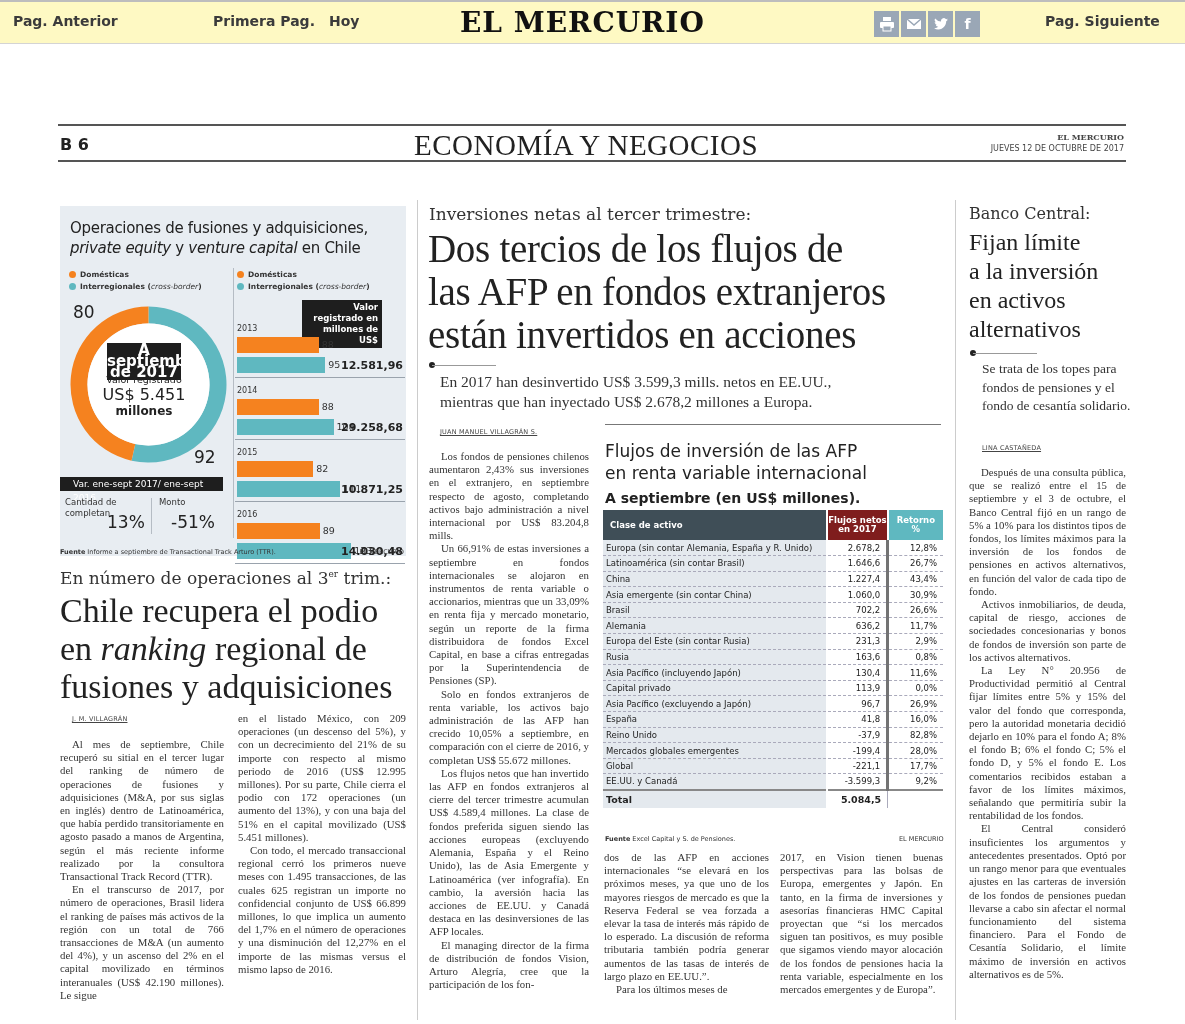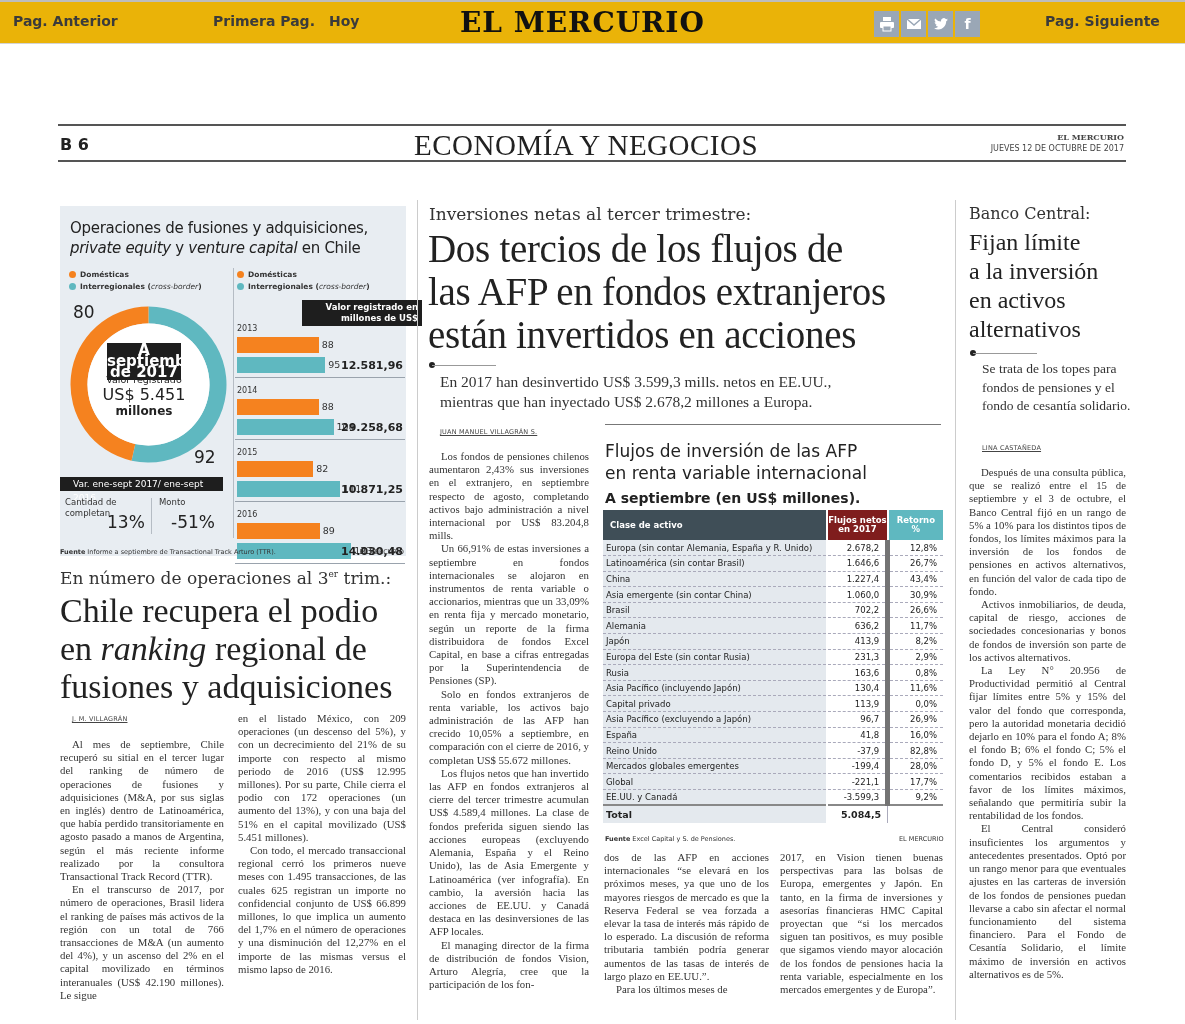--- a/index.html
+++ b/index.html
@@ -1,20 +1,20 @@
 <!DOCTYPE html>
 <html><head>
 <meta charset="utf-8">
 <style>
   * { box-sizing: border-box; margin: 0; padding: 0; }
   html, body { width: 1185px; height: 1024px; overflow: hidden; background: #fff; }
   body { font-family: "DejaVu Serif", serif; color: #222; position: relative; }
 
   
-  .topbar { position: absolute; left: 0; top: 0; width: 1185px; height: 44px; background: #eab308; border-top: 2px solid #bdbdbd; border-bottom: 1px solid #d4d4d4; }
+  .topbar { position: absolute; left: 0; top: 0; width: 1185px; height: 44px; background: #fef9c3; border-top: 2px solid #bdbdbd; border-bottom: 1px solid #d4d4d4; }
   .nav-link { position: absolute; top: 11px; font-family: "DejaVu Sans", sans-serif; font-weight: bold; font-size: 14px; color: #3b3b3b; cursor: pointer; }
   .logo { position: absolute; left: 460px; top: 4px; font-family: "DejaVu Serif", serif; font-weight: bold; font-size: 28px; letter-spacing: 1px; color: #111; }
   .share { position: absolute; left: 874px; top: 9px; display: flex; gap: 2px; }
   .share .btn { width: 25px; height: 26px; background: #9aa7b6; color: #fff; display: flex; align-items: center; justify-content: center; font-family: "DejaVu Sans", sans-serif; font-size: 14px; font-weight: bold; cursor: pointer; }
   .share .btn svg { width: 16px; height: 16px; fill: #fff; }
 
   
   .section-head { position: absolute; left: 58px; top: 124px; width: 1068px; height: 38px; border-top: 2px solid #555; border-bottom: 2px solid #555; }
   .page-num { position: absolute; left: 2px; top: 9px; font-family: "DejaVu Sans", sans-serif; font-weight: bold; font-size: 16px; }
   .section-title { position: absolute; left: 356px; top: 3px; font-family: "Liberation Serif", serif; font-size: 29px; letter-spacing: 0.5px; color: #222; }
@@ -34,21 +34,21 @@
   .donut-tag { position: absolute; left: 47px; top: 137px; width: 74px; font-size: 15px; line-height: 11px; text-align: center; padding: 2px 0; }
   .donut-center { position: absolute; left: 24px; top: 168px; width: 120px; text-align: center; font-family: "DejaVu Sans", sans-serif; }
   .donut-center .l1 { font-size: 9.5px; }
   .donut-center .l2 { font-size: 16px; font-weight: normal; line-height: 19px; }
   .donut-center .l3 { font-size: 12px; font-weight: bold; }
   .var-tag { position: absolute; left: 0; top: 271px; width: 163px; height: 14px; font-size: 9px; line-height: 14px; padding-left: 13px; font-weight: normal; }
   .stat-label { position: absolute; font-family: "DejaVu Sans", sans-serif; font-size: 8.5px; line-height: 11px; color: #333; }
   .stat-val { position: absolute; font-family: "DejaVu Sans", sans-serif; font-size: 17px; color: #222; }
   .vsep { position: absolute; background: #b5bcc4; width: 1px; }
   .bars-area { position: absolute; left: 175px; top: 58px; width: 170px; height: 290px; }
-  .val-tag { position: absolute; left: 67px; top: 36px; width: 120px; font-size: 8.5px; line-height: 11px; text-align: right; padding: 2px 4px; }
+  .val-tag { position: absolute; left: 67px; top: 36px; width: 80px; font-size: 8.5px; line-height: 11px; text-align: right; padding: 2px 4px; }
   .year-lbl { position: absolute; font-family: "DejaVu Sans", sans-serif; font-size: 8px; color: #333; }
   .bar { position: absolute; height: 16px; }
   .bar-num { position: absolute; font-family: "DejaVu Sans", sans-serif; font-size: 9.5px; color: #333; }
   .total-num { position: absolute; font-family: "DejaVu Sans", sans-serif; font-weight: bold; font-size: 11px; color: #222; }
   .hline { position: absolute; height: 1px; background: #9aa3ad; }
   .info-source { position: absolute; font-family: "DejaVu Sans", sans-serif; font-size: 6.5px; color: #333; }
 
   
   .kicker { position: absolute; font-family: "DejaVu Serif", serif; color: #333; }
   .headline { position: absolute; font-family: "Liberation Serif", serif; color: #222; }
@@ -63,21 +63,21 @@
   .tbl-title { position: absolute; left: 605px; top: 440px; font-family: "DejaVu Sans", sans-serif; font-size: 17px; line-height: 22px; color: #222; }
   .tbl-sub { position: absolute; left: 605px; top: 490px; font-family: "DejaVu Sans", sans-serif; font-size: 14px; font-weight: bold; color: #222; }
   .afp-table { position: absolute; left: 603px; top: 510px; width: 340px; border-collapse: collapse; font-family: "DejaVu Sans", sans-serif; font-size: 8.5px; color: #222; }
   .afp-table th { height: 30px; color: #fff; font-weight: bold; font-size: 8.5px; line-height: 9px; vertical-align: middle; }
   .afp-table th.c1 { background: #3f4e57; text-align: left; padding-left: 7px; width: 223px; }
   .afp-table th.c2 { background: #7f1d1d; text-align: center; width: 60px; border-left: 2px solid #fff; }
   .afp-table th.c3 { background: #5fb8c0; text-align: center; width: 55px; border-left: 2px solid #fff; }
   .afp-table td { height: 15.6px; border-bottom: 1px dashed #aab; }
   .afp-table td.c1 { background: #e4e9ee; padding-left: 3px; }
   .afp-table td.c2 { background: #fff; text-align: right; padding-right: 6px; border-left: 2px solid #fff; }
-  .afp-table td.c3 { background: #fff; text-align: right; padding-right: 6px; border-left: 5px solid #737373; }
+  .afp-table td.c3 { background: #fff; text-align: right; padding-right: 6px; border-left: 3px solid #737373; }
   .afp-table tr.total td { font-weight: bold; font-size: 9.5px; height: 18px; border-top: 2px solid #888; border-bottom: none; }
   .afp-table tr.total td.c3 { border-left: 1px solid #aab; }
   .col-rule { position: absolute; width: 1px; background: #ccc; }
 </style>
 </head>
 <body>
 
 <div class="topbar">
   <span class="nav-link" style="left:13px">Pag. Anterior</span>
   <span class="nav-link" style="left:213px">Primera Pag.</span>
@@ -288,25 +288,20 @@
         <td class="c1">Brasil</td>
         <td class="c2">702,2</td>
         <td class="c3">26,6%</td>
       </tr>
       <tr>
         <td class="c1">Alemania</td>
         <td class="c2">636,2</td>
         <td class="c3">11,7%</td>
       </tr>
       <tr>
-        <td class="c1">Japón</td>
-        <td class="c2">413,9</td>
-        <td class="c3">8,2%</td>
-      </tr>
-      <tr>
         <td class="c1">Europa del Este (sin contar Rusia)</td>
         <td class="c2">231,3</td>
         <td class="c3">2,9%</td>
       </tr>
       <tr>
         <td class="c1">Rusia</td>
         <td class="c2">163,6</td>
         <td class="c3">0,8%</td>
       </tr>
       <tr>

